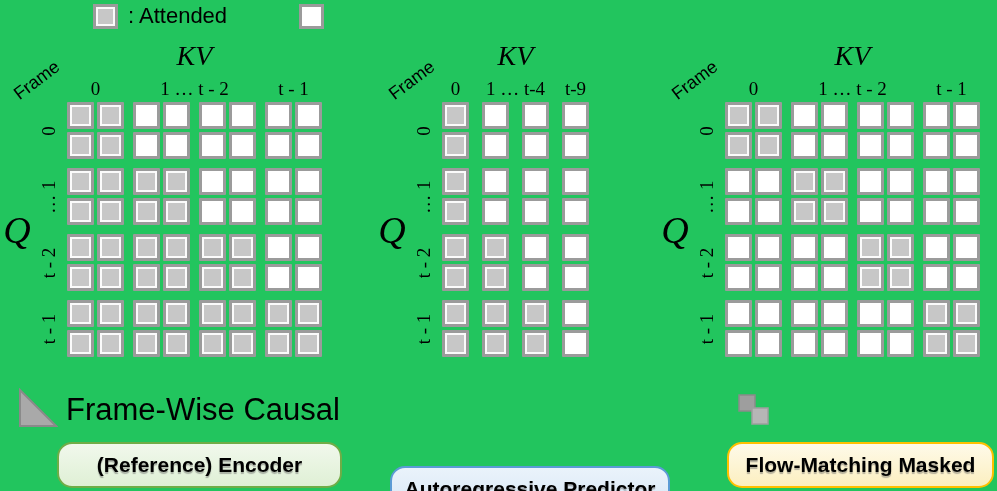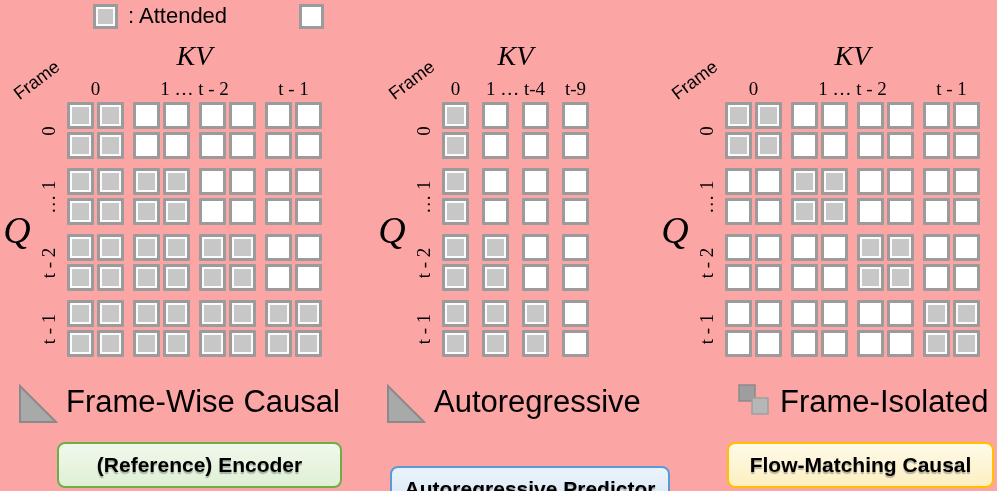--- a/index.html
+++ b/index.html
@@ -1,16 +1,16 @@
 <!DOCTYPE html>
 <html><head>
 <meta charset="utf-8">
 <style>
   html,body{margin:0;padding:0;background:#fff;}
-  #stage{position:relative;width:997px;height:491px;background:#fca5a5;overflow:hidden;
+  #stage{position:relative;width:997px;height:491px;background:#22c55e;overflow:hidden;
          font-family:"Liberation Sans",sans-serif;color:#000;}
 
   
   .legend{position:absolute;left:93px;top:3px;display:flex;align-items:center;
           font-size:22px;}
   .legend .ltext{margin-left:10px;}
   .sq{width:25px;height:25px;border:3px solid #9b9b9b;box-sizing:border-box;background:#fff;}
   .sq.attended{background:#c7c7c7;box-shadow:inset 0 0 0 2px #fbfbfb;}
   .legend .sq2{margin-left:72px;}
 
@@ -32,25 +32,25 @@
   .rlab span{transform:rotate(-90deg);white-space:nowrap;display:block;}
   .grid{position:absolute;left:var(--gx);top:62px;display:flex;flex-direction:column;gap:9px;}
   .block{display:flex;flex-direction:column;gap:3px;}
   .grow{display:flex;gap:var(--ggap);}
   .ggroup{display:flex;gap:3px;}
   .cell{width:27px;height:27px;border:3px solid #9b9b9b;box-sizing:border-box;
         background:#fff;border-radius:1px;}
   .cell.attended{background:#c7c7c7;box-shadow:inset 0 0 0 2px #fbfbfb;}
 
   
-  .mask-label{position:absolute;top:384px;height:44px;display:flex;align-items:flex-start;
+  .mask-label{position:absolute;top:384px;height:44px;display:flex;align-items:flex-end;
               gap:8px;font-size:31px;white-space:nowrap;}
 
   
-  .cbox{position:absolute;top:442px;height:46px;border-radius:8px;box-sizing:border-box;
+  .cbox{position:absolute;top:442px;height:46px;border-radius:15px;box-sizing:border-box;
         display:flex;align-items:center;justify-content:center;
         font-size:21px;font-weight:600;text-shadow:0 2px 1px rgba(90,90,90,.45);}
   .cbox.green {left:57px;width:285px;border:2.5px solid #70ad47;
                background:linear-gradient(180deg,#f1f8ec,#dff0d5);}
   .cbox.blue  {left:390px;width:280px;border:2.5px solid #5b9bd5;
                background:linear-gradient(180deg,#eaf3fb,#d7e7f6);margin-top:24px;}
   .cbox.yellow{left:727px;width:267px;border:2.5px solid #ffc000;
                background:linear-gradient(180deg,#fefae9,#fcefc0);}
 </style>
 </head>
@@ -568,37 +568,30 @@
         </div>
       </div>
   </div>
 
   <div class="mask-label" style="left:18px">
     <svg width="40" height="40" viewBox="0 0 40 40">
       <polygon points="2,2 2,38 38,38" fill="#a9a9a9" stroke="#8a8a8a" stroke-width="2"></polygon>
     </svg>
     <span>Frame-Wise Causal</span>
   </div>
-  <div class="mask-label" style="left:386px">
-    <svg width="40" height="40" viewBox="0 0 40 40">
-      <polygon points="2,2 2,38 38,38" fill="#a9a9a9" stroke="#8a8a8a" stroke-width="2"></polygon>
-    </svg>
-    <span>Autoregressive</span>
-  </div>
   <div class="mask-label" style="left:738px">
     <svg width="34" height="34" viewBox="0 0 34 34">
       <rect x="1" y="1" width="16" height="16" fill="#9e9e9e" stroke="#8a8a8a" stroke-width="1.5"></rect>
       <rect x="14" y="14" width="16" height="16" fill="#b6b6b6" stroke="#9e9e9e" stroke-width="1.5"></rect>
     </svg>
-    <span>Frame-Isolated</span>
   </div>
 
   <div class="cbox green">
     <span>(Reference) Encoder</span>
   </div>
   <div class="cbox blue">
     <span>Autoregressive Predictor</span>
   </div>
   <div class="cbox yellow">
-    <span>Flow-Matching Causal</span>
+    <span>Flow-Matching Masked</span>
   </div>
 
 </div>
 
 </body></html>

